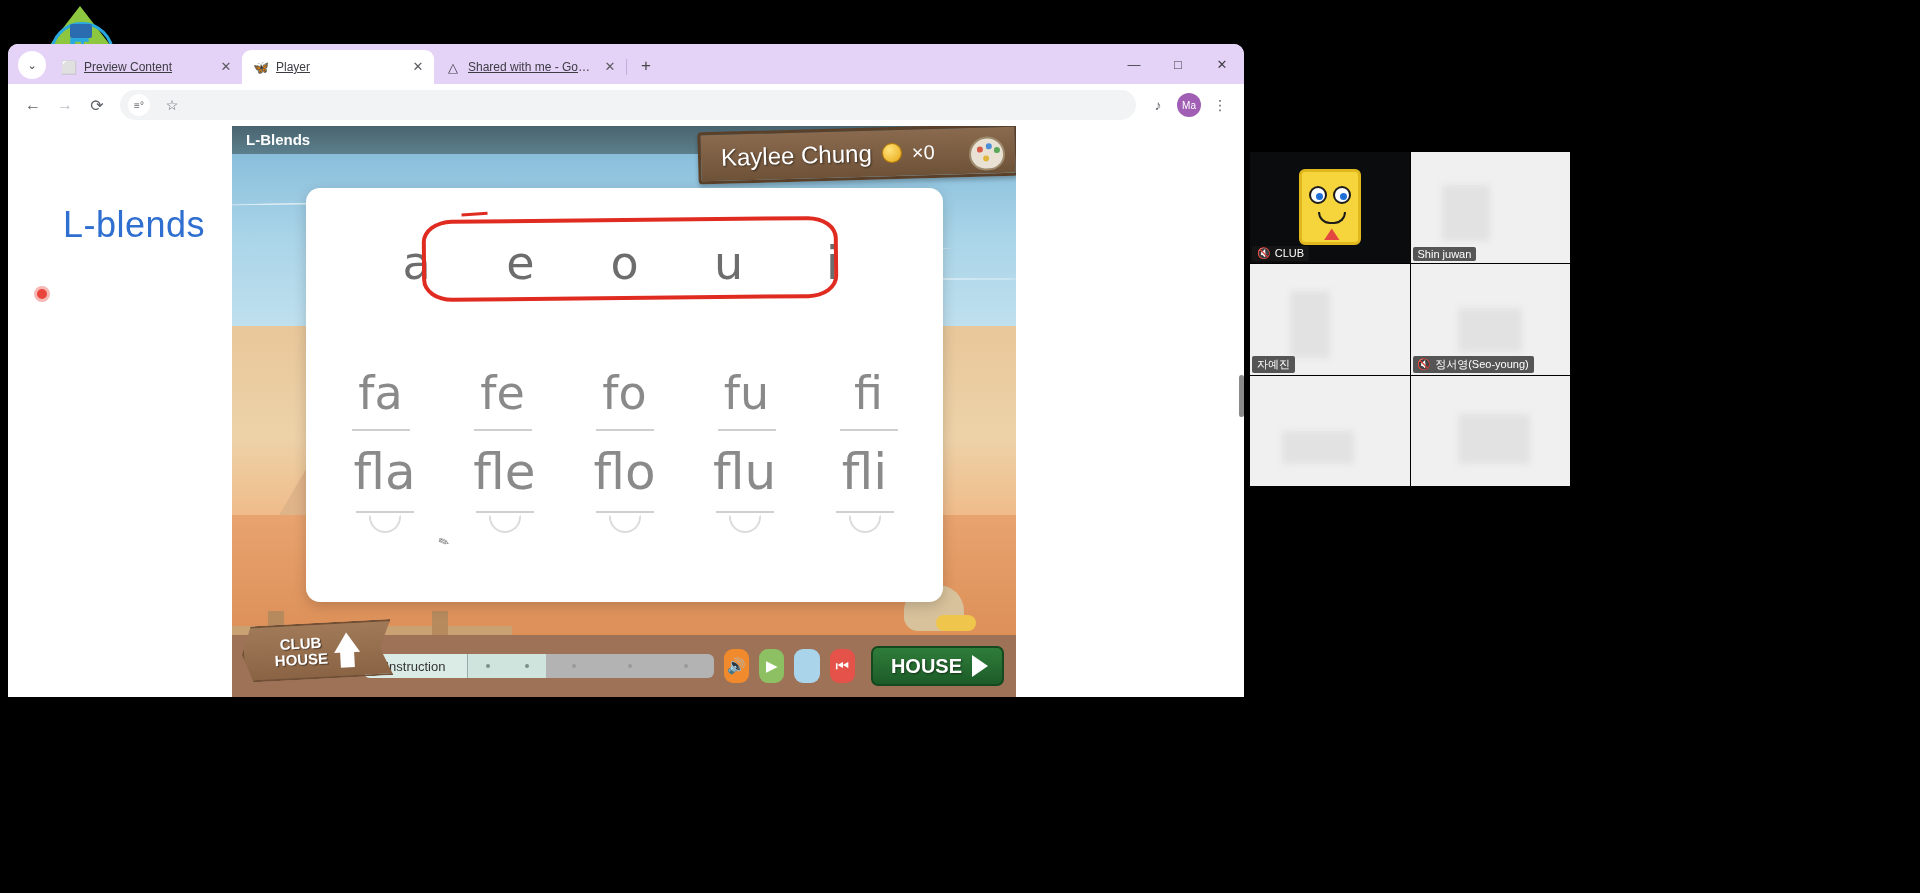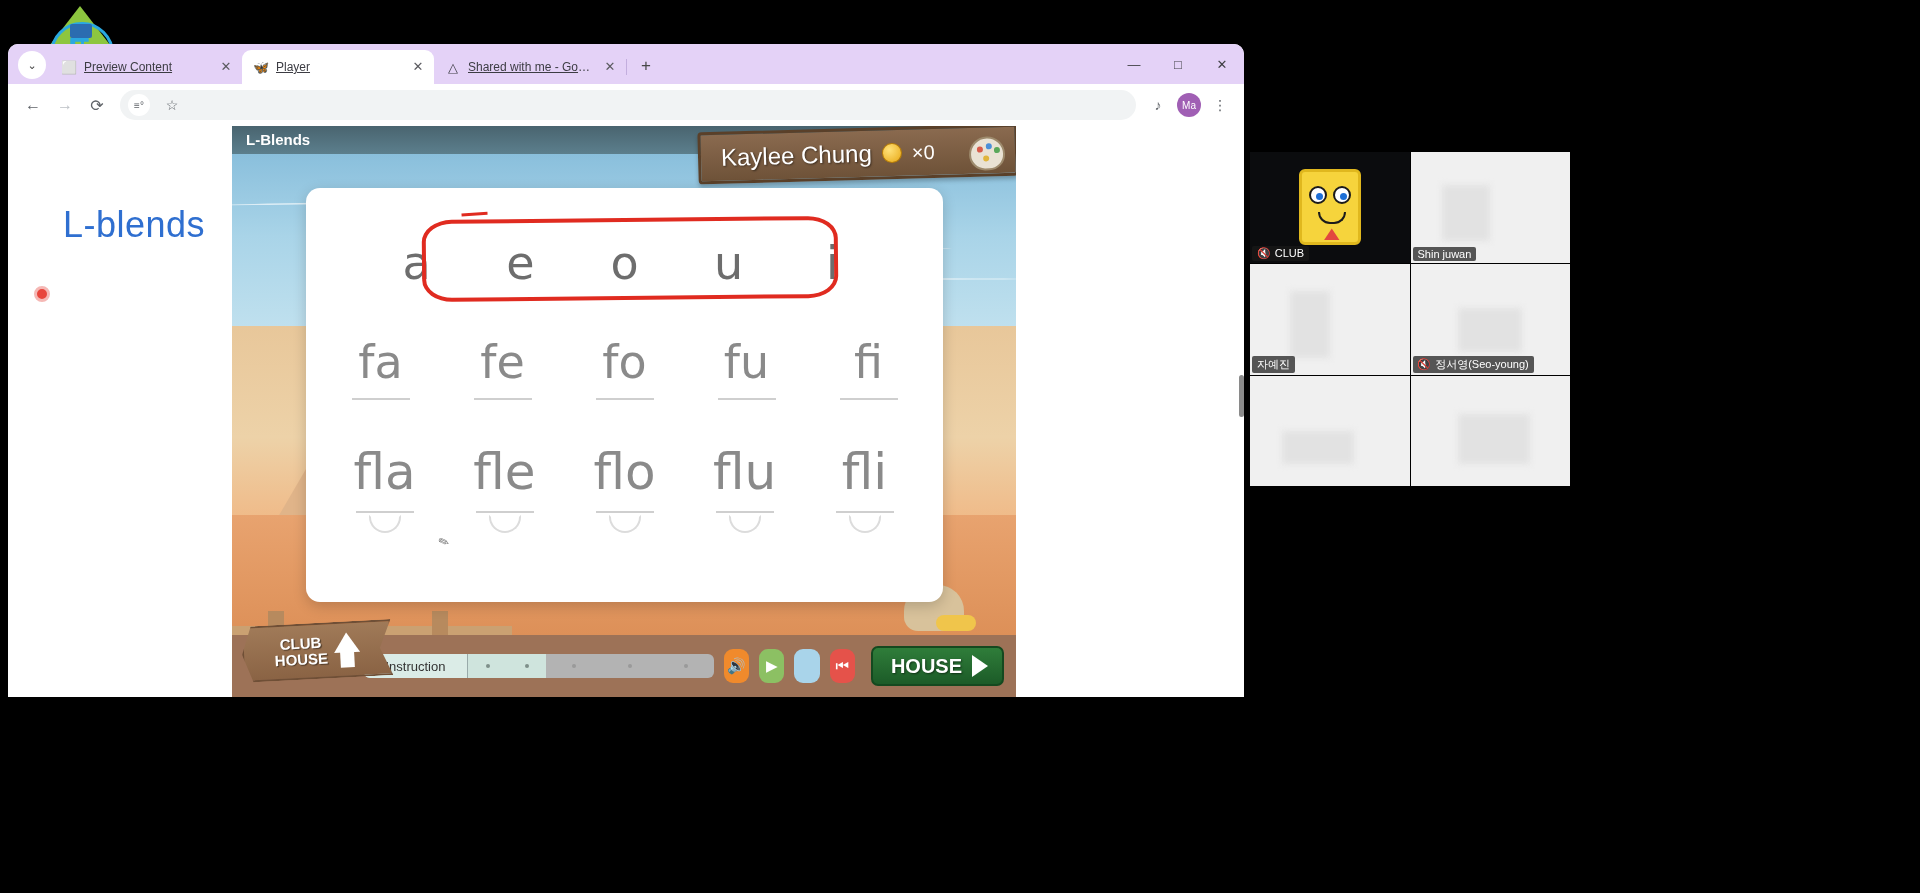--- a/index.html
+++ b/index.html
@@ -120,21 +120,21 @@
 
   
   #card { position: absolute; left: 74px; top: 62px; width: 637px; height: 414px;
           background: #fff; border-radius: 14px; box-shadow: 0 4px 14px rgba(0,0,0,.18); }
   .wrow { position: absolute; left: 0; right: 0; display: flex; justify-content: center;
           align-items: baseline; }
   #row-vowels { top: 48px; gap: 52px; }
   #row-vowels .cell { font-size: 46px; color: #6d6d6d; width: 52px; text-align: center;
                       font-family: "DejaVu Sans", sans-serif; }
   #row-f { top: 150px; gap: 36px; }
-  #row-f .cell { width: 86px; text-align: center; }
+  #row-f .cell { width: 86px; text-align: center; margin-top: 31px; }
   #row-fl { top: 258px; gap: 20px; }
   #row-fl .cell { width: 100px; text-align: center; }
   .syl { font-size: 46px; color: #8a8a8a; font-family: "DejaVu Sans", sans-serif;
          display: block; line-height: 1.05; }
   .syl.big { font-size: 50px; }
   .uline { display: block; height: 2px; background: #cfcfcf; margin: 12px auto 0;
            width: 58px; }
   .traceline { position: relative; }
   .traceline .loop { position: absolute; left: 50%; margin-left: -16px; top: 4px;
                      width: 32px; height: 18px; border: 2px solid #dcdcdc;

